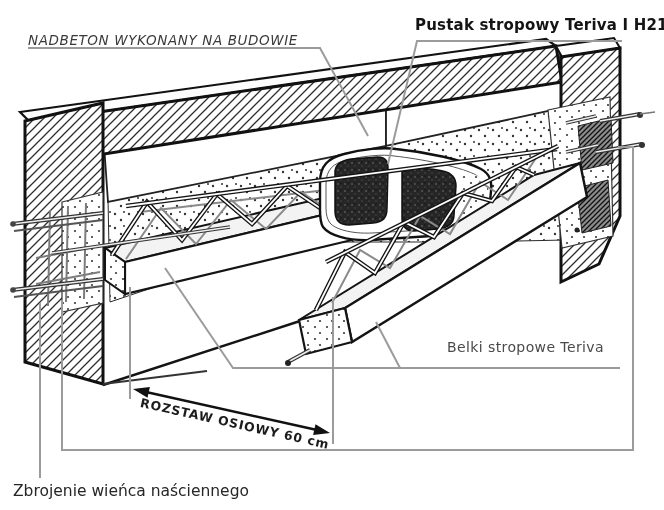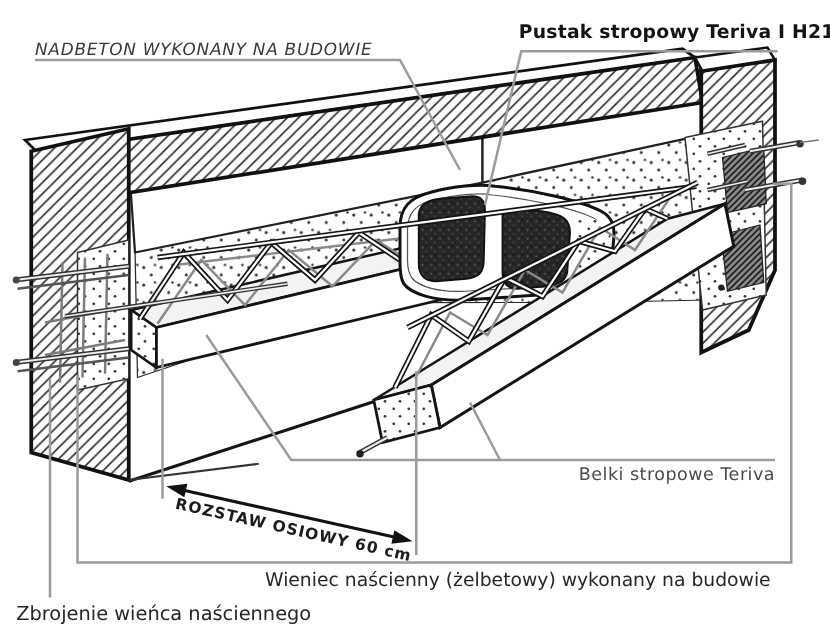--- a/index.html
+++ b/index.html
@@ -4,21 +4,21 @@
 <style>
   html,body{margin:0;padding:0;background:#fff;}
   #canvas{
     position:relative;width:664px;height:510px;background:#fff;overflow:hidden;
     font-family:"DejaVu Sans","Liberation Sans",sans-serif;
   }
   #drawing{position:absolute;left:0;top:0;}
   .lbl{position:absolute;white-space:nowrap;line-height:1.1;}
   .lbl-nadbeton{left:28px;top:33px;font-size:13.5px;letter-spacing:.6px;color:#3a3a3a;font-style:italic;}
   .lbl-pustak{left:415px;top:17px;font-size:15px;font-weight:bold;color:#141414;letter-spacing:.2px;}
-  .lbl-belki{left:463px;top:340px;font-size:14px;color:#4a4a4a;letter-spacing:.4px;margin-top:33px;}
+  .lbl-belki{left:447px;top:340px;font-size:14px;color:#4a4a4a;letter-spacing:.4px;}
   .lbl-wieniec{left:212px;top:456px;font-size:15px;color:#262626;}
   .lbl-zbrojenie{left:13px;top:483px;font-size:15.5px;color:#262626;text-align:right;}
   .lbl-rozstaw{
     left:142px;top:396px;font-size:12.5px;font-weight:bold;color:#1c1c1c;
     transform:rotate(12.6deg);transform-origin:0 0;letter-spacing:.8px;
   }
 </style>
 </head>
 <body>
 
@@ -178,16 +178,15 @@
   <g>
     <path d="M146,392 L317,430" stroke="#111" stroke-width="2.5"></path>
     <polygon points="133,389 149.9,387.0 147.5,397.8" fill="#111"></polygon>
     <polygon points="330,433 313.1,435.0 315.5,424.2" fill="#111"></polygon>
   </g>
 </svg>
 
   <div class="lbl lbl-nadbeton">NADBETON WYKONANY NA BUDOWIE</div>
   <div class="lbl lbl-pustak">Pustak stropowy Teriva I H21</div>
   <div class="lbl lbl-belki">Belki stropowe Teriva</div>
-  <div class="lbl lbl-wieniec">Wieniec naścienny (żelbetowy) wykonany na budowie</div>
   <div class="lbl lbl-zbrojenie">Zbrojenie wieńca naściennego</div>
   <div class="lbl lbl-rozstaw">ROZSTAW OSIOWY 60 cm</div>
 </div>
 
 </body></html>

